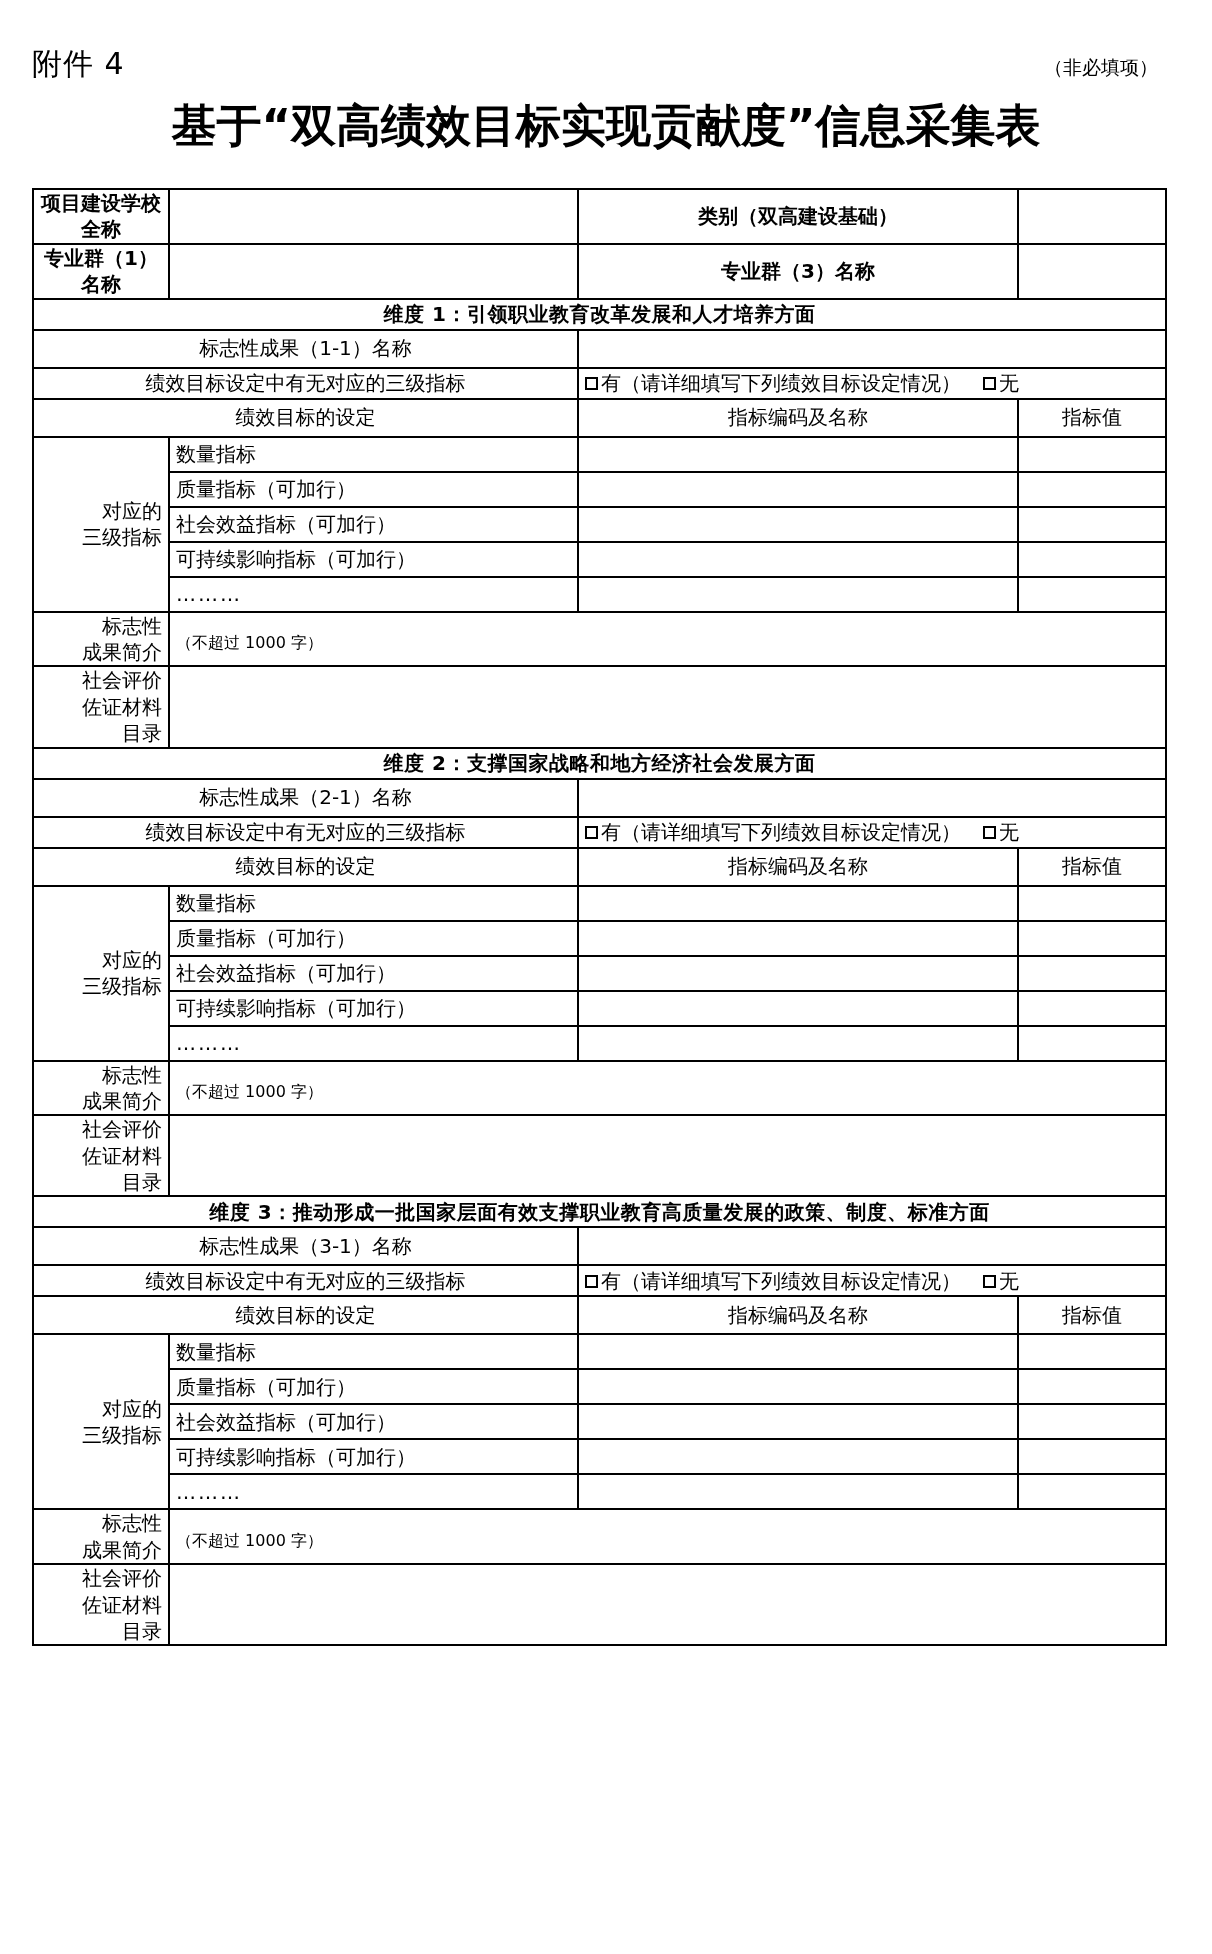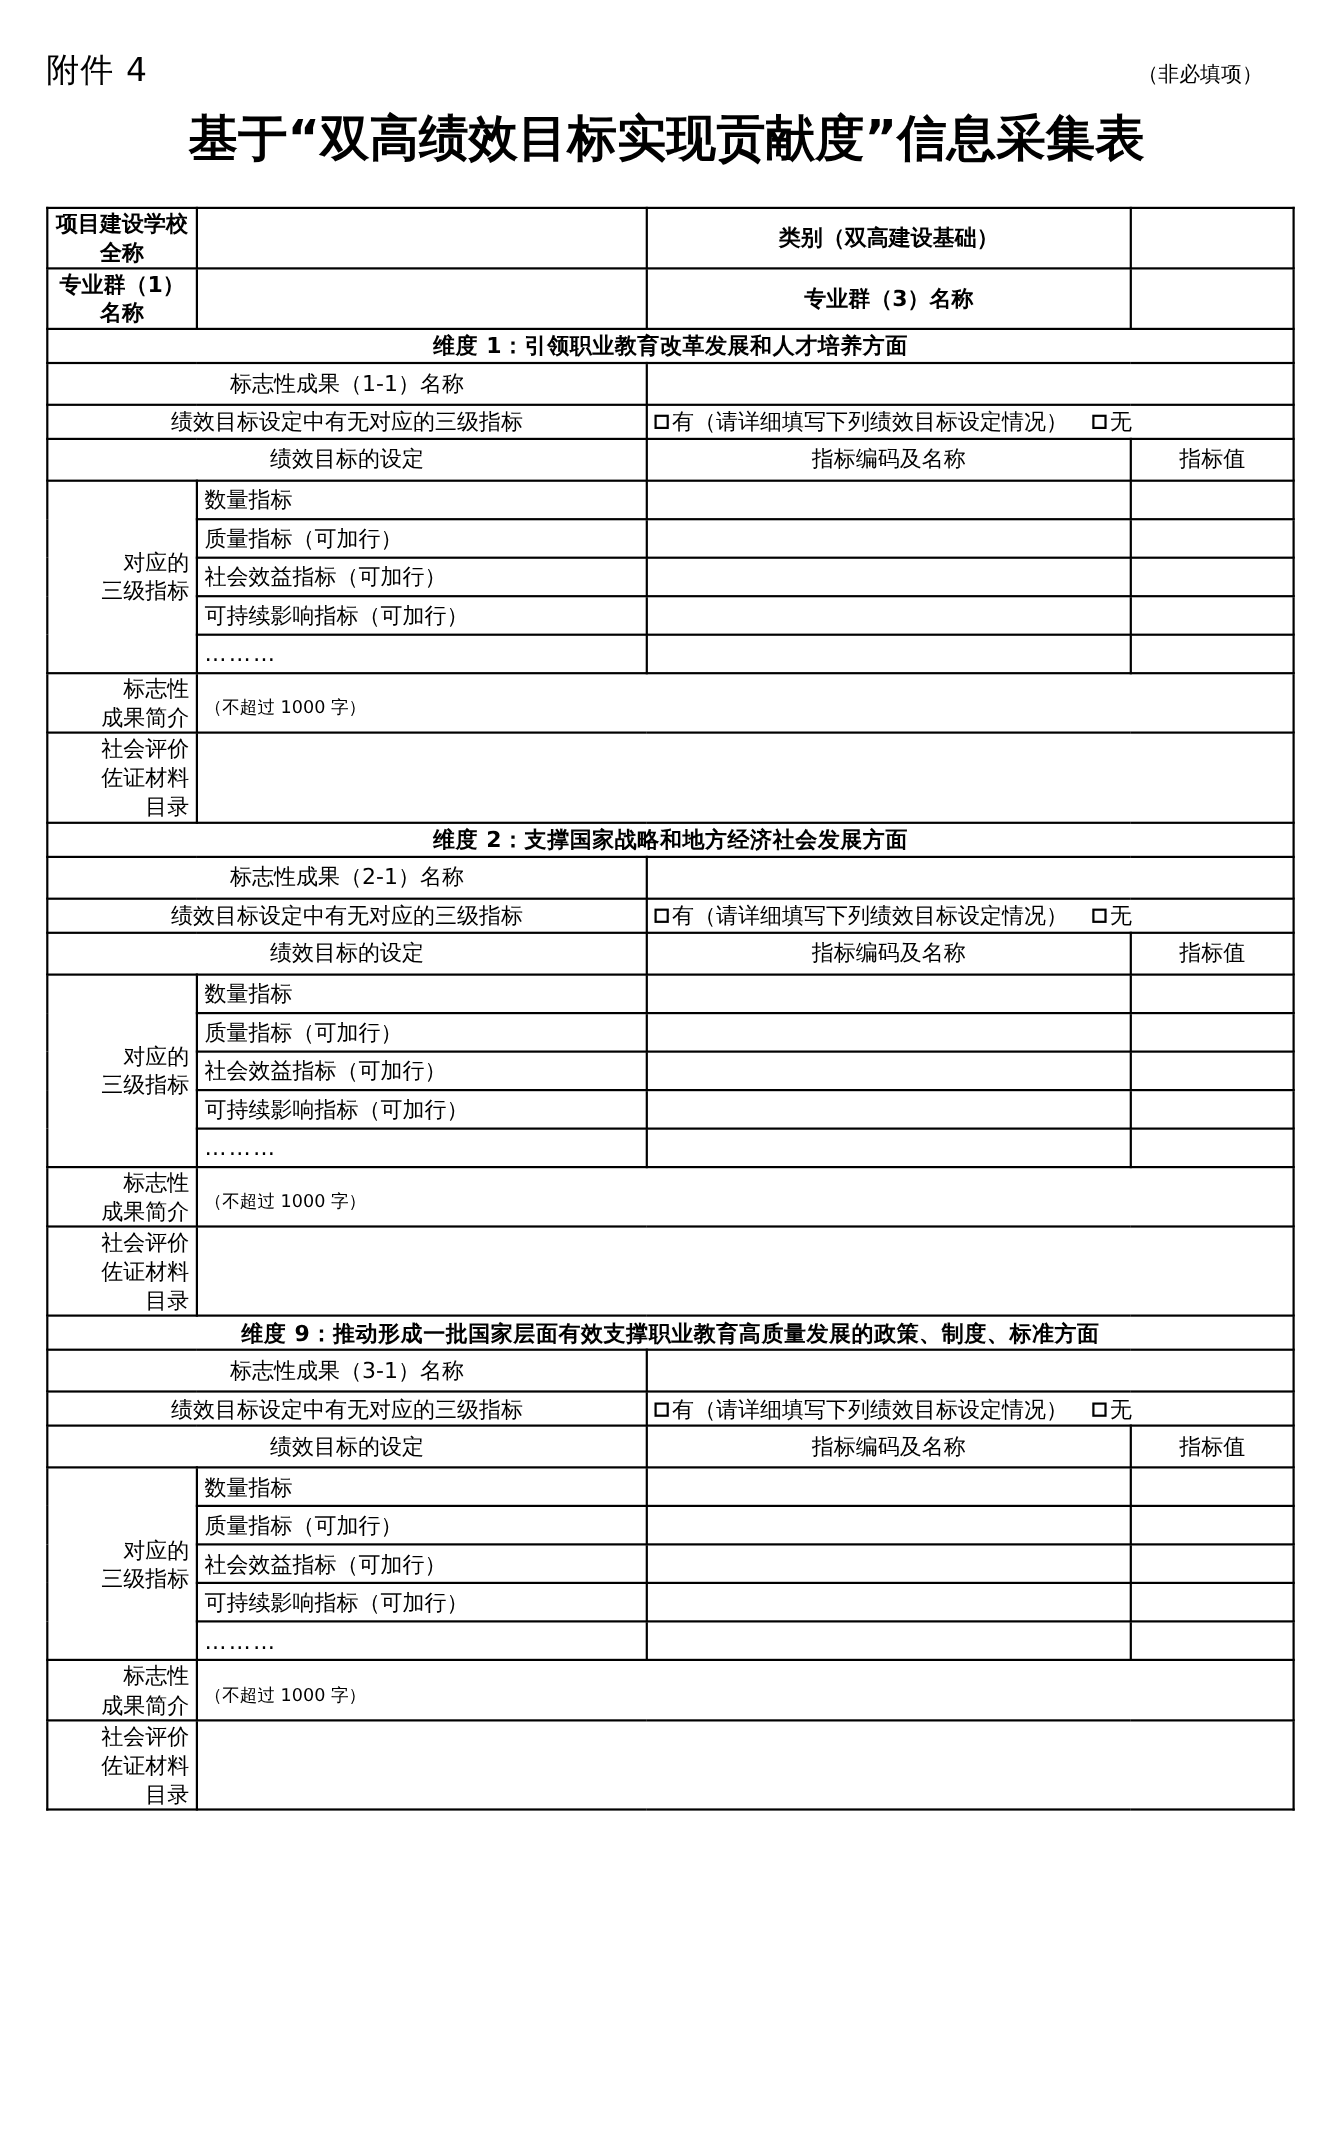--- a/index.html
+++ b/index.html
@@ -10,21 +10,21 @@
   body {
     width: 1212px;
     height: 1954px;
     font-family: "DejaVu Sans", "Liberation Sans", sans-serif;
     color: #000000;
     position: relative;
     overflow: hidden;
   }
   .page {
     width: 1212px;
-    padding: 0 42px;
+    padding: 0 32px;
     position: relative;
   }
   
   .topline {
     display: flex;
     justify-content: space-between;
     align-items: baseline;
     padding-top: 44px;
     height: 62px;
   }
@@ -267,21 +267,21 @@
       <tr>
         <td class="vlabel row-docs">
           <span>社会评价</span><br>
           <span>佐证材料</span><br>
           <span>目录</span>
         </td>
         <td class="row-docs c-left" colspan="3"></td>
       </tr>
 
       <tr>
-        <td class="dim-head" colspan="4">维度 9：推动形成一批国家层面有效支撑职业教育高质量发展的政策、制度、标准方面</td>
+        <td class="dim-head" colspan="4">维度 3：推动形成一批国家层面有效支撑职业教育高质量发展的政策、制度、标准方面</td>
       </tr>
       <tr class="row-name">
         <td class="c-center" colspan="2">标志性成果（3-1）名称</td>
         <td class="c-left" colspan="2"></td>
       </tr>
       <tr class="row-check">
         <td class="c-center" colspan="2">绩效目标设定中有无对应的三级指标</td>
         <td class="chk c-left" colspan="2">
           <span class="chkbox"></span><span>有（请详细填写下列绩效目标设定情况）</span><span class="gap"></span><span class="chkbox"></span><span>无</span>
         </td>

